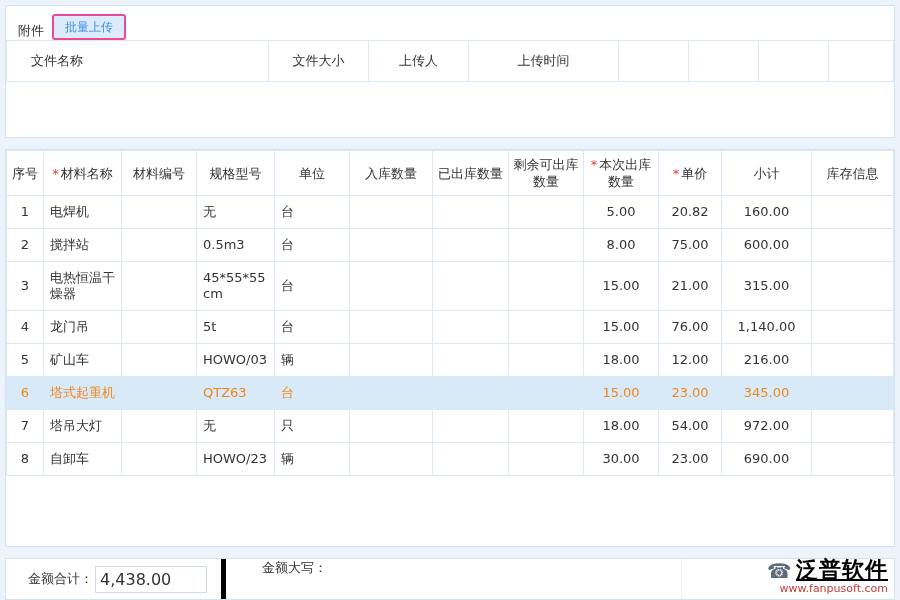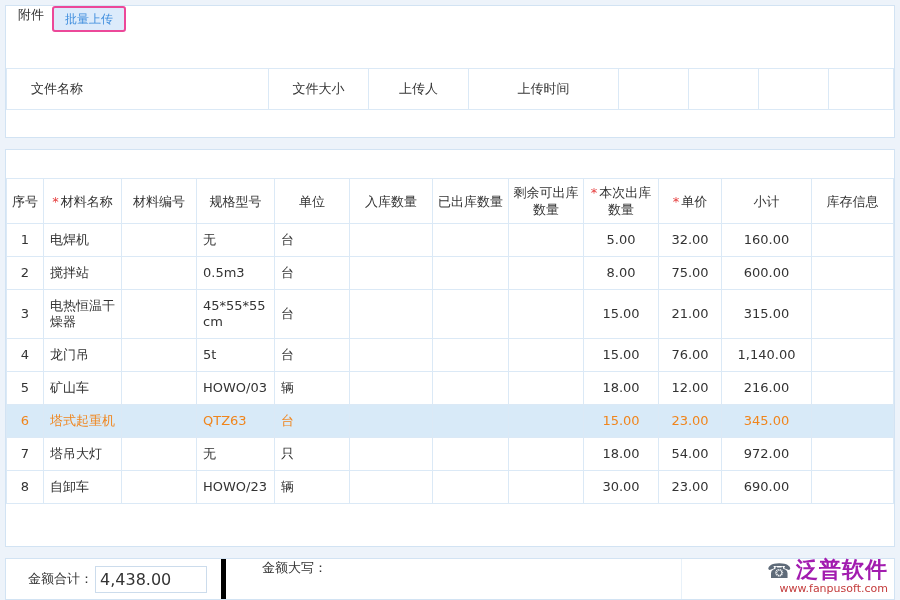--- a/index.html
+++ b/index.html
@@ -8,27 +8,27 @@
     background:#edf3fa;
     font-family:"DejaVu Sans","Liberation Sans",sans-serif;
     font-size:13px;
     color:#333;
     overflow:hidden;
   }
   .page { width:900px; height:600px; padding:5px; position:relative; }
   .panel { background:#fff; border:1px solid #d2e3f3; overflow:hidden; }
   .attachment-panel { height:133px; margin-bottom:11px; }
   .outbound-panel { height:398px; margin-bottom:11px; }
-  .toolbar { display:flex; align-items:flex-start; height:34px; padding:0 12px; gap:8px; }
+  .toolbar { display:flex; align-items:flex-end; height:34px; padding:0 12px; gap:8px; }
   .btn {
     background:#dcebfb; border:2px solid #ec4899; color:#3e8ddd;
     font-size:12px; padding:4px 11px; border-radius:3px; cursor:pointer;
     font-family:inherit; line-height:1.2;
   }
-  table { border-collapse:collapse; width:100%; table-layout:fixed;margin-top:28px; }
+  table { border-collapse:collapse; width:100%; table-layout:fixed; }
   .att-table th {
     border:1px solid #dbe9f6; height:41px; font-weight:normal;
     font-size:13px; color:#333; text-align:center; overflow:hidden;
   }
   .att-table th.first { text-align:left; padding-left:24px; }
   .main-table th, .main-table td {
     border:1px solid #dbe9f6; font-size:13px; overflow:hidden; word-break:break-all;
   }
   .main-table th {
     font-weight:normal; height:45px; text-align:center;
@@ -59,21 +59,21 @@
   .sum-cell-3 { width:212px; height:100%; }
   .value-box {
     border:1px solid #ccdcec; height:27px; background:#fff; color:#333;
     font-size:16px; padding:0 4px; font-family:inherit; outline:none;
   }
   .total-box { width:112px; }
   .words-box { width:325px; }
   .watermark { position:absolute; right:12px; bottom:5px; text-align:right; }
   .brand-line { display:flex; align-items:flex-end; justify-content:flex-end; gap:4px; line-height:1; }
   .phone-icon { font-size:20px; color:#5f6b79; }
-  .brand-name { font-size:22px; font-weight:bold; color:#a21caf; letter-spacing:1px; }
+  .brand-name { font-size:22px; font-weight:bold; color:#000000; letter-spacing:1px;text-decoration:underline; }
   .brand-url { font-size:11px; color:#c43b3b; margin-top:1px; }
 </style>
 </head>
 <body>
 
 <div class="page">
 
   <div class="panel attachment-panel">
     <div class="toolbar">
       <span>附件</span>
@@ -142,21 +142,21 @@
           <tr>
             <td class="ac">1</td>
             <td class="al">电焊机</td>
             <td class="al"></td>
             <td class="al">无</td>
             <td class="al">台</td>
             <td class="ac"></td>
             <td class="ac"></td>
             <td class="ac"></td>
             <td class="ac">5.00</td>
-            <td class="ac">32.00</td>
+            <td class="ac">20.82</td>
             <td class="ac">160.00</td>
             <td class="al"></td>
           </tr>
           <tr>
             <td class="ac">2</td>
             <td class="al">搅拌站</td>
             <td class="al"></td>
             <td class="al">0.5m3</td>
             <td class="al">台</td>
             <td class="ac"></td>

